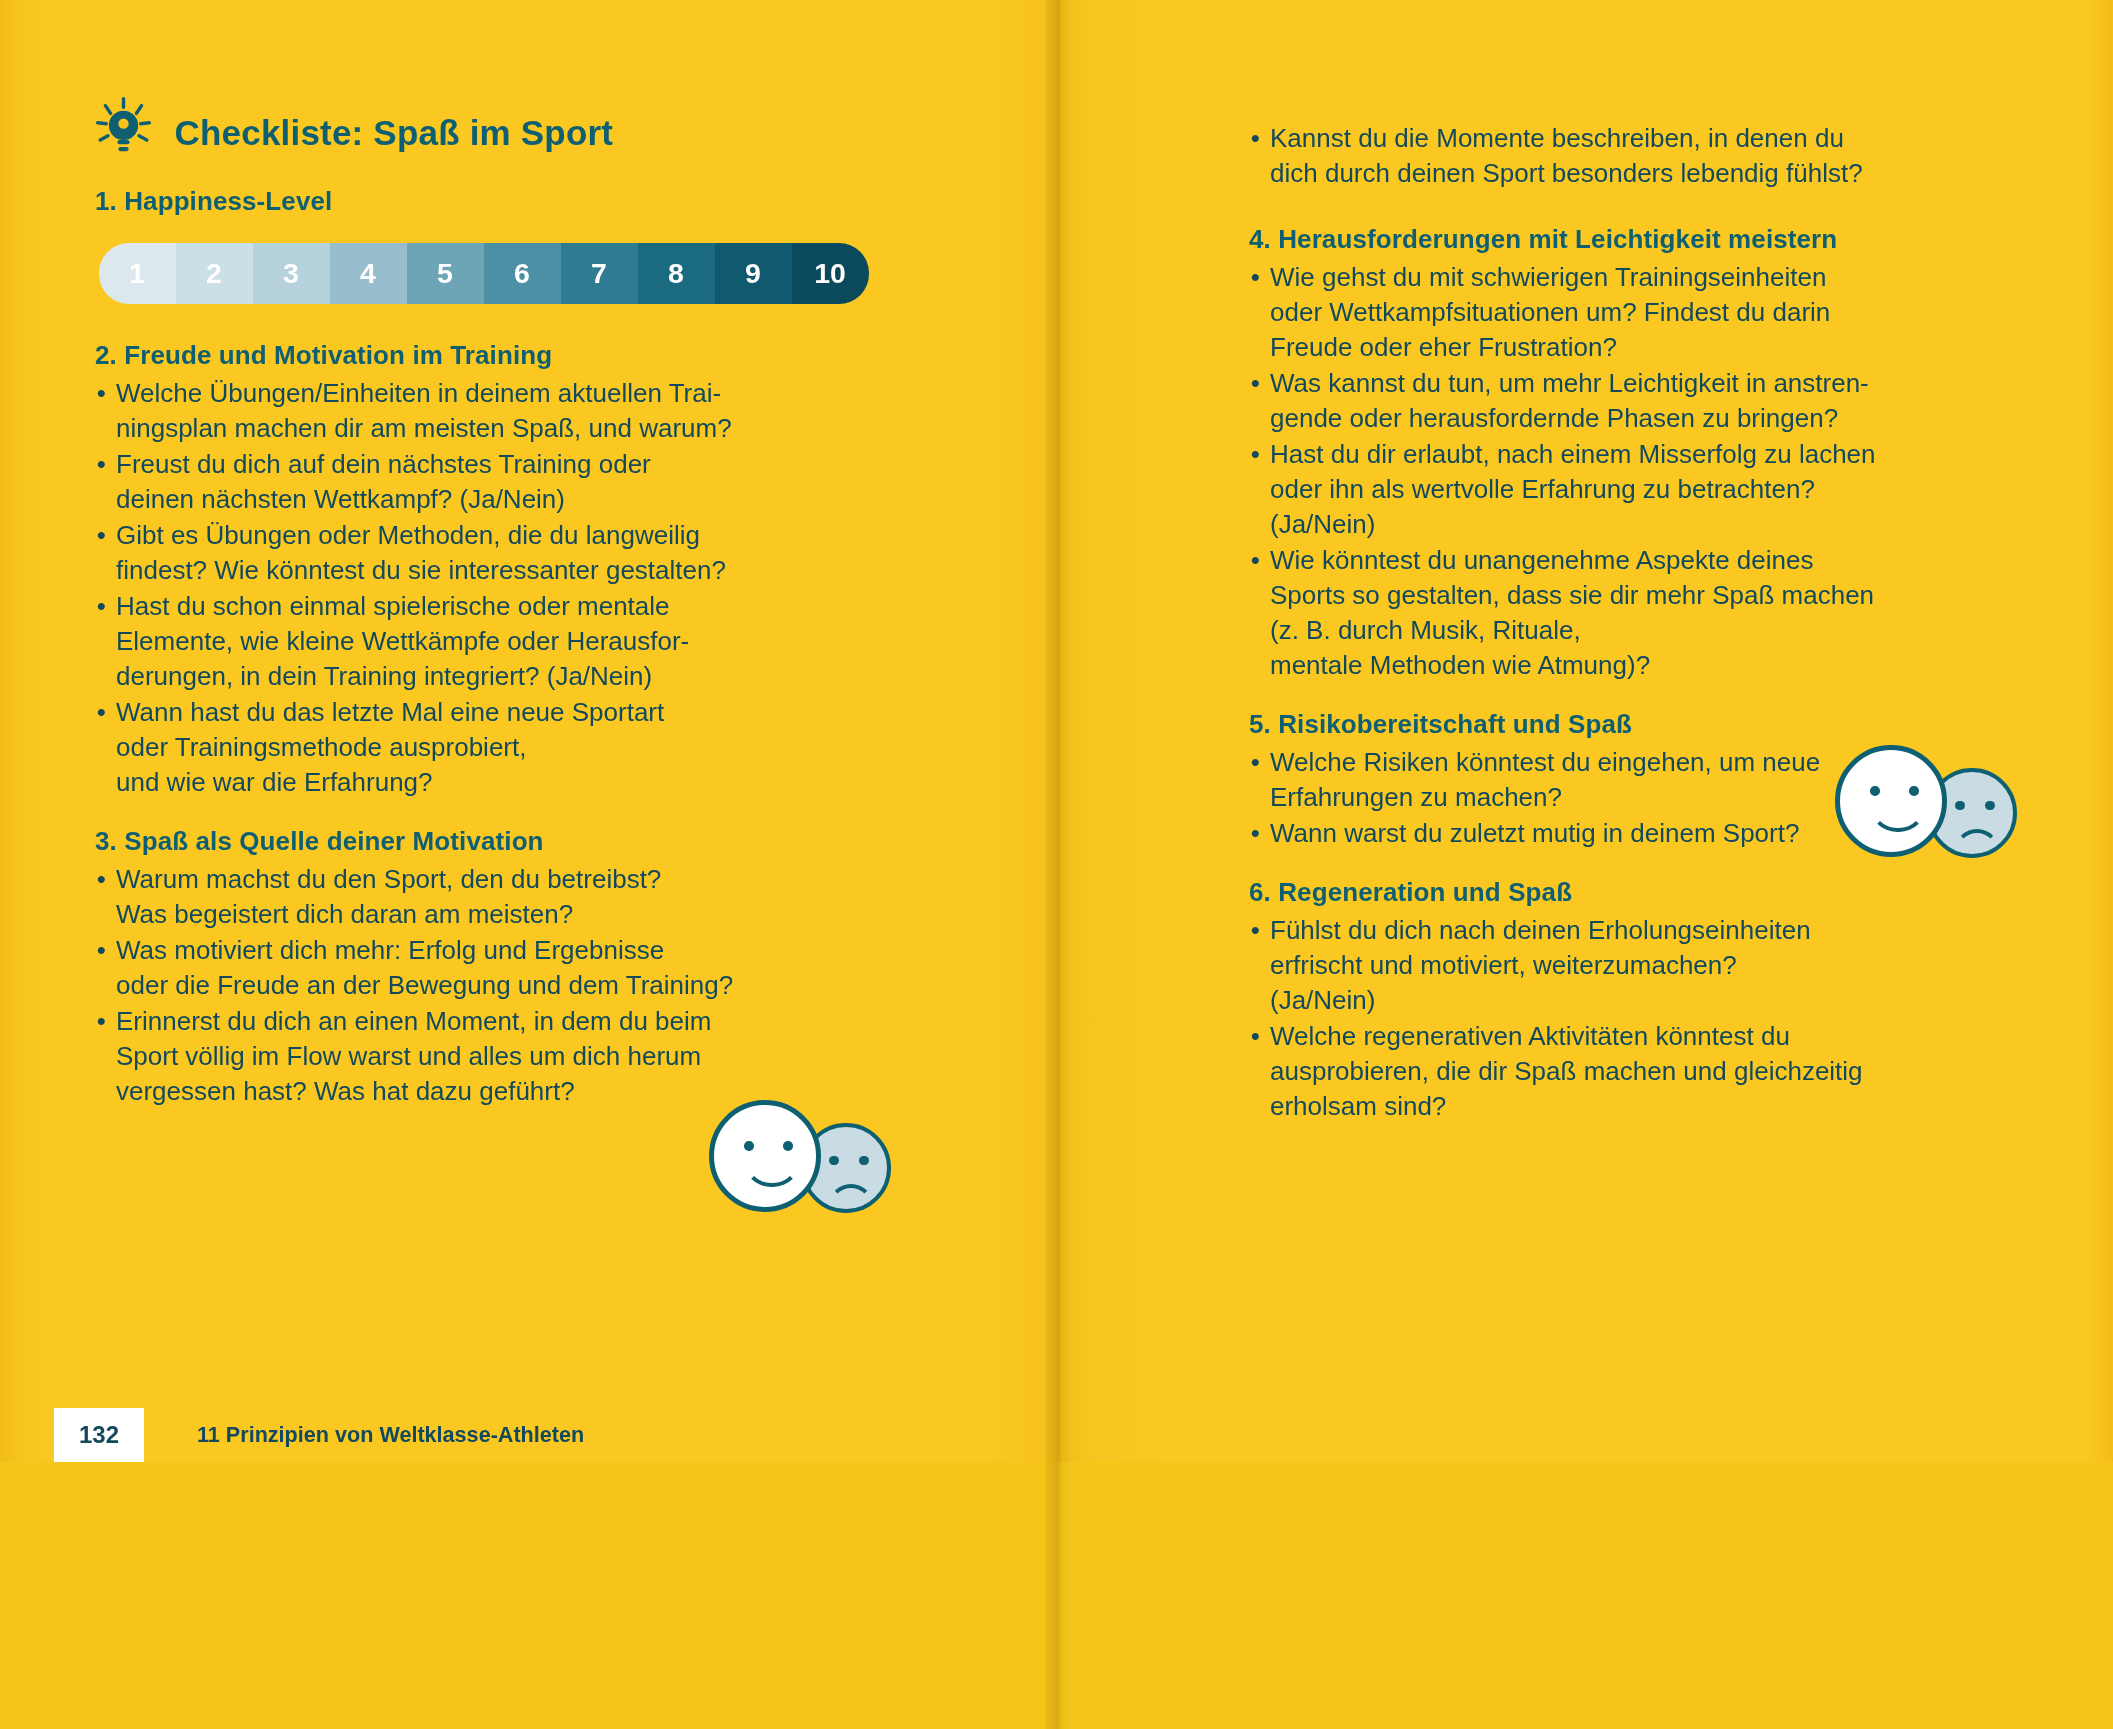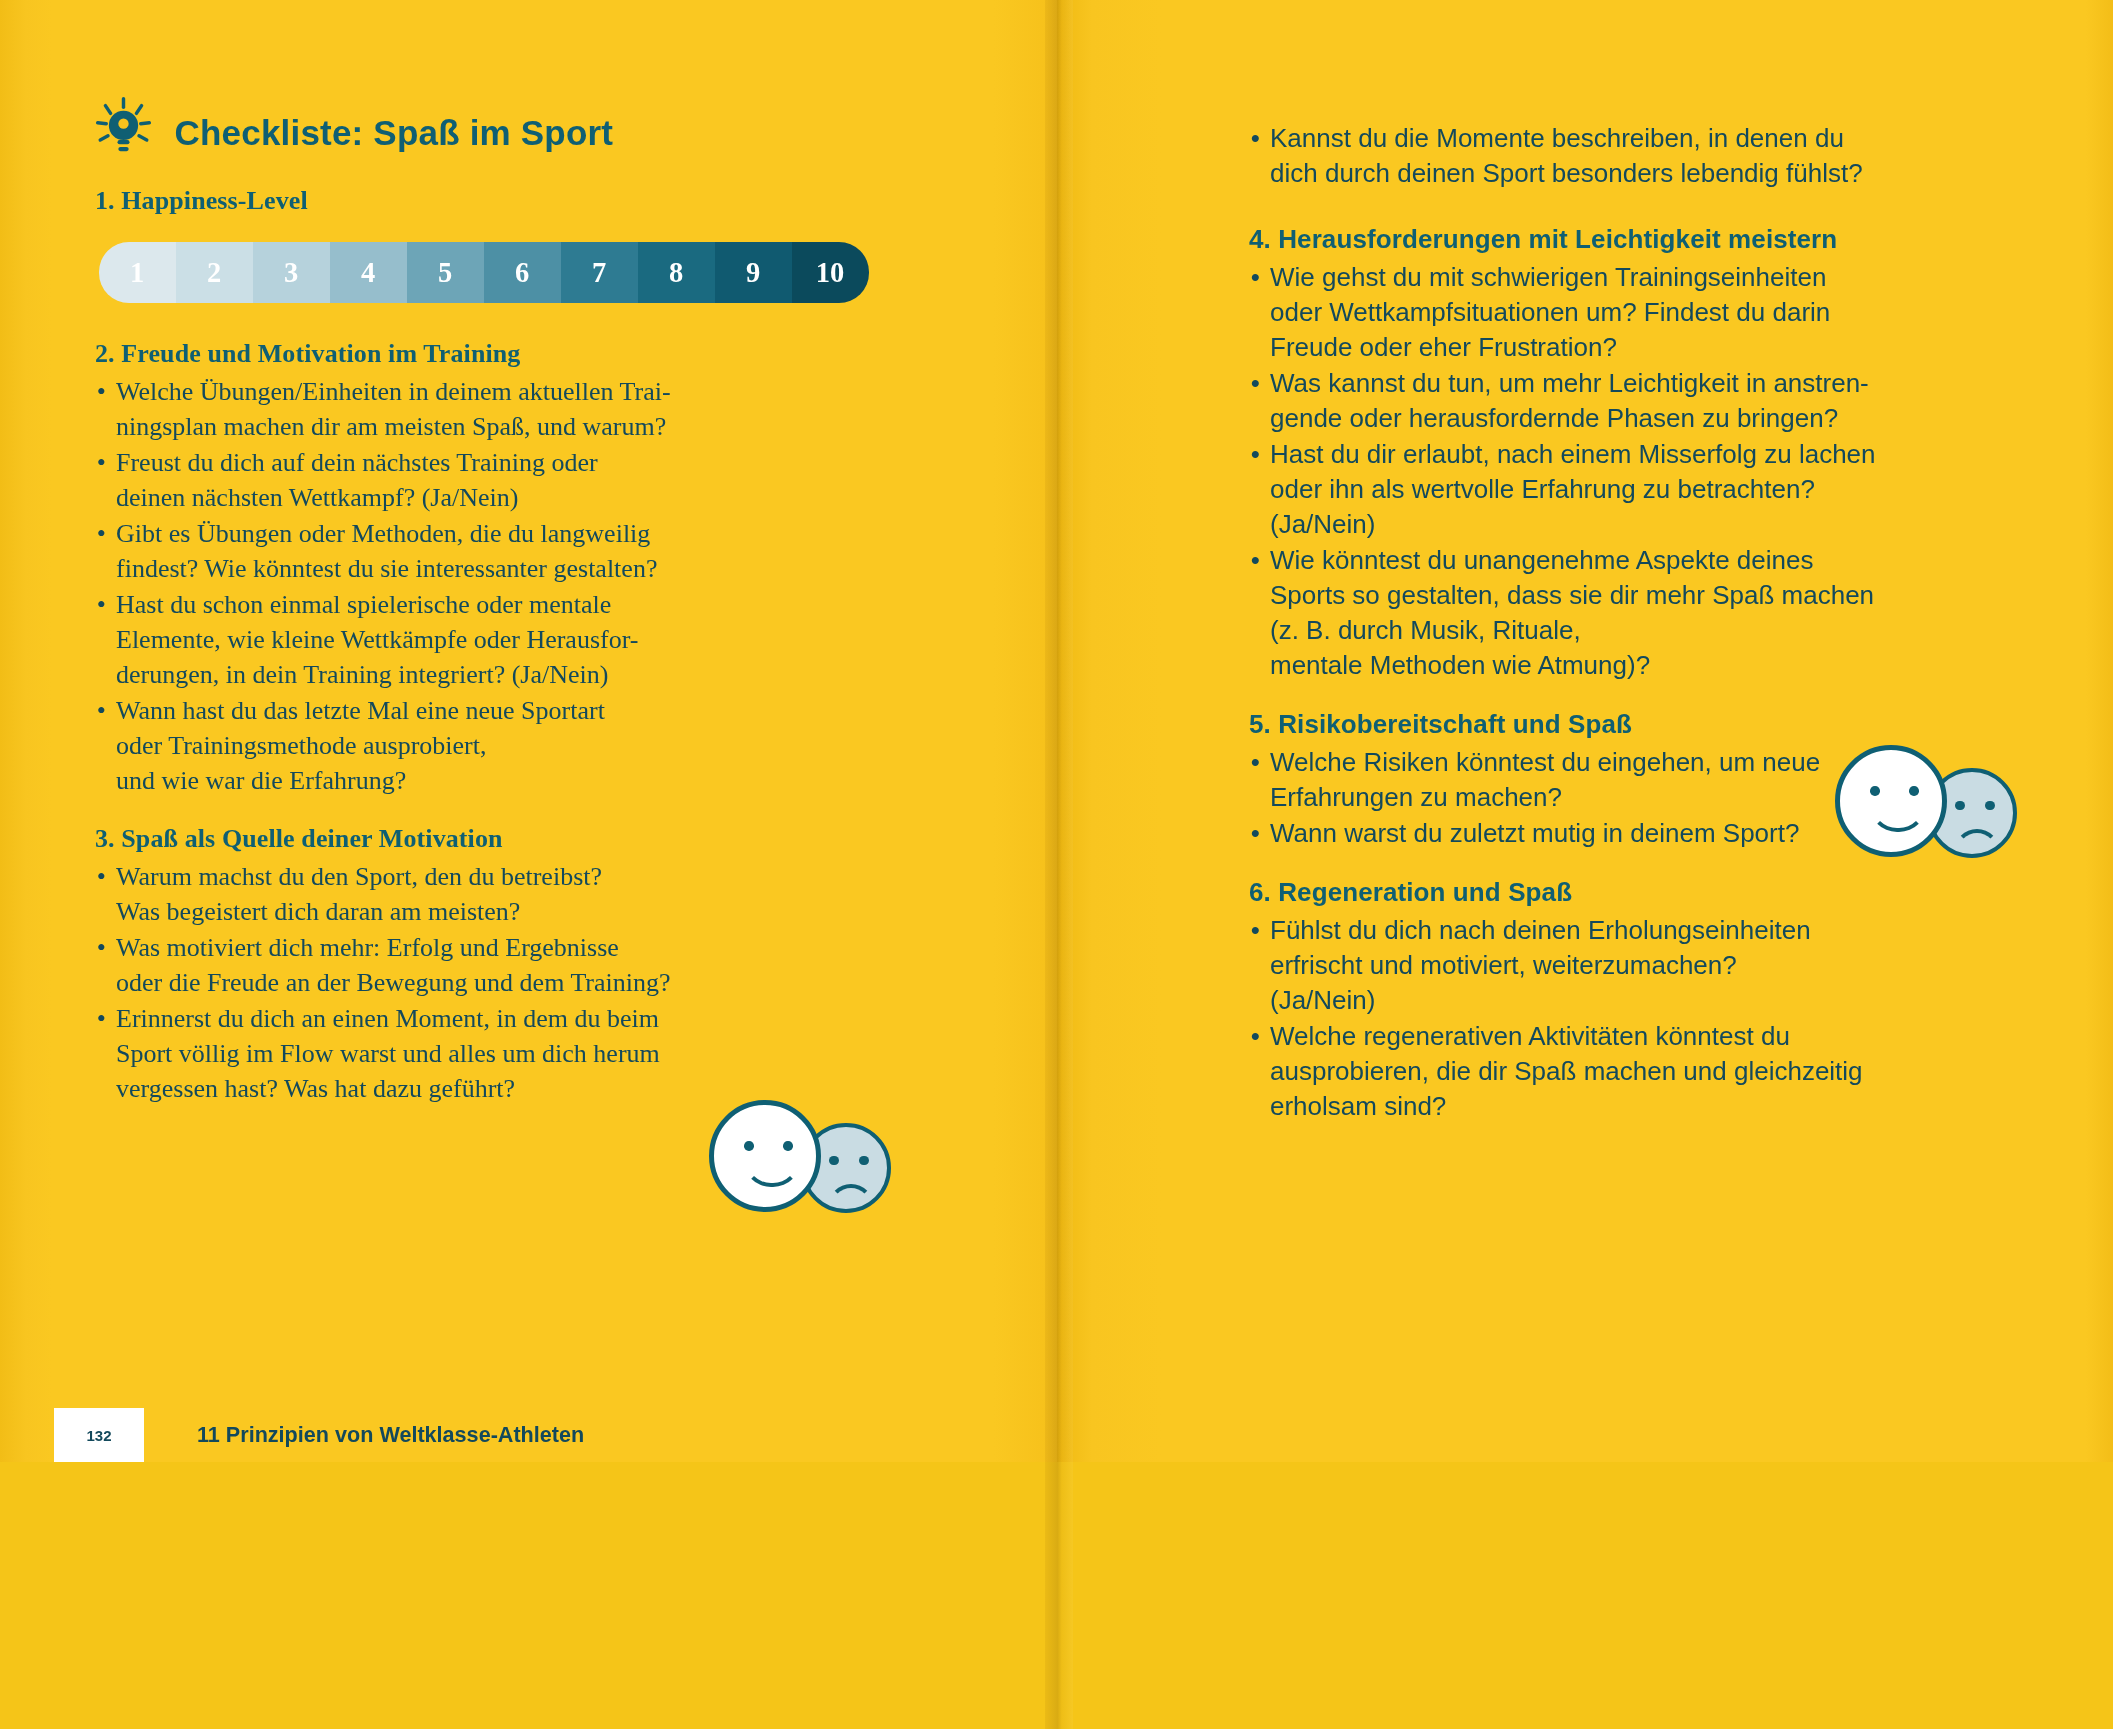--- a/index.html
+++ b/index.html
@@ -193,21 +193,21 @@
   }
   .pagenum-box {
     position: absolute;
     bottom: 0;
     width: 90px;
     height: 54px;
     background: #ffffff;
     display: flex;
     align-items: center;
     justify-content: center;
-    font-size: 15px;
+    font-size: 24px;
     font-weight: bold;
     color: #13495C;
   }
   .pagenum-left  { left: 54px; }
   .footer-text {
     position: absolute;
     bottom: 14px;
     font-size: 21.6px;
     font-weight: bold;
     color: #13495C;
@@ -233,21 +233,21 @@
           <line x1="60" y1="50" x2="51" y2="45"></line>
         </g>
         <circle cx="33" cy="33" r="17" fill="#0F5F73"></circle>
         <circle cx="33" cy="31" r="6" fill="#F8C31C"></circle>
         <rect x="26" y="50" width="14" height="5" rx="2.5" fill="#0F5F73"></rect>
         <rect x="27" y="58" width="12" height="5" rx="2.5" fill="#0F5F73"></rect>
       </svg>
       <div class="chapter-title">Checkliste: Spaß im Sport</div>
     </div>
 
-    <div style="position:absolute; top:186px; left:0; width:830px;font-family:Liberation Serif, serif;">
+    <div style="position:absolute; top:186px; left:0; width:830px;">
 
       <div class="block" style="margin-bottom:0;">
         <div class="sec-title">1. Happiness-Level</div>
       </div>
 
       <div class="scale">
         <div class="scale-cell" style="background:#DCE8ED; color:#ffffff;">1</div>
         <div class="scale-cell" style="background:#CBDFE6;">2</div>
         <div class="scale-cell" style="background:#B6D2DC;">3</div>
         <div class="scale-cell" style="background:#96BECC;">4</div>

